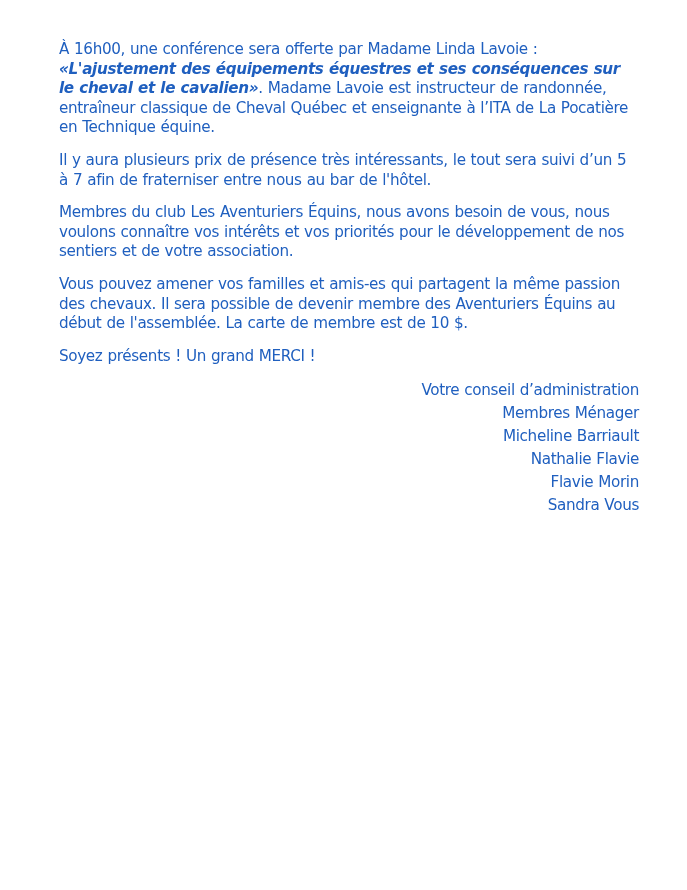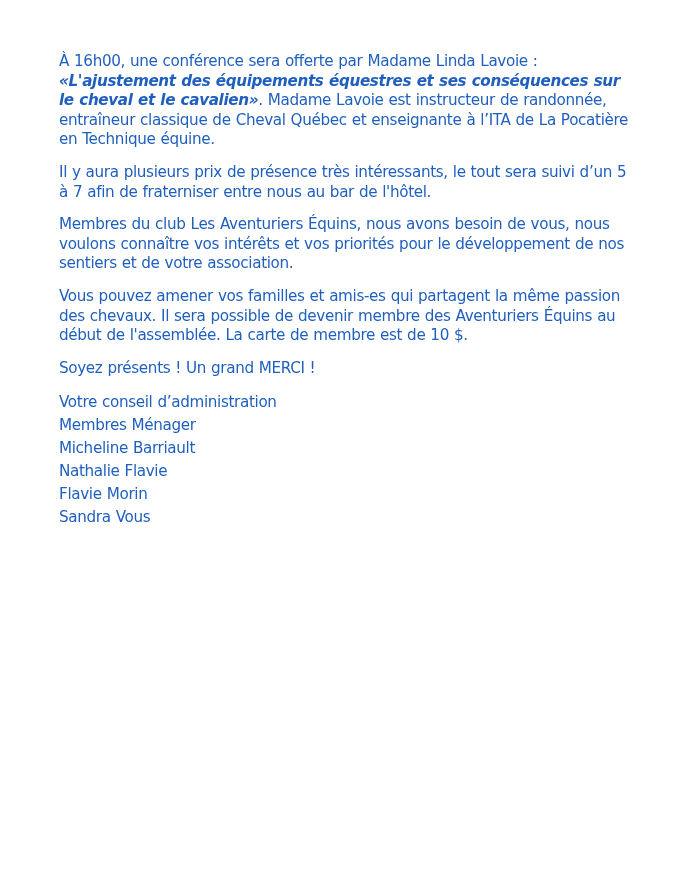--- a/index.html
+++ b/index.html
@@ -9,21 +9,21 @@
     }
     body {
       width: 687px;
       height: 890px;
       position: relative;
       overflow: hidden;
     }
     .page {
       position: absolute;
       left: 59px;
-      top: 52px;
+      top: 40px;
       width: 580px;
       color: #1f5fbf;
       font-family: "DejaVu Sans", sans-serif;
       font-size: 15.2px;
       line-height: 19.6px;
       letter-spacing: -0.35px;
       word-spacing: 0.5px;
     }
     .para {
       margin: 0 0 13px 0;
@@ -33,20 +33,21 @@
     .bold-italic {
       font-weight: bold;
       font-style: italic;
     }
     .sig-line {
       margin: 0;
       line-height: 23px;
     }
     .sig-block {
       margin-top: 0px;
+      text-align: right;
     }
   </style>
 </head>
 <body>
 
 <div class="page">
 
   <p class="para"><span>À 16h00, une conférence sera offerte par Madame Linda Lavoie : </span><span class="bold-italic">«</span><span class="bold-italic">L'ajustement des équipements équestres et ses conséquences sur le cheval et le cavalien</span><span class="bold-italic">»</span><span>.   Madame Lavoie est instructeur de randonnée, entraîneur classique de Cheval Québec et enseignante à l’ITA de La Pocatière en Technique équine.</span></p>
 
   <p class="para">Il y aura plusieurs prix de présence très intéressants, le tout sera suivi d’un 5 à 7 afin de fraterniser entre nous au bar de l'hôtel.</p>

